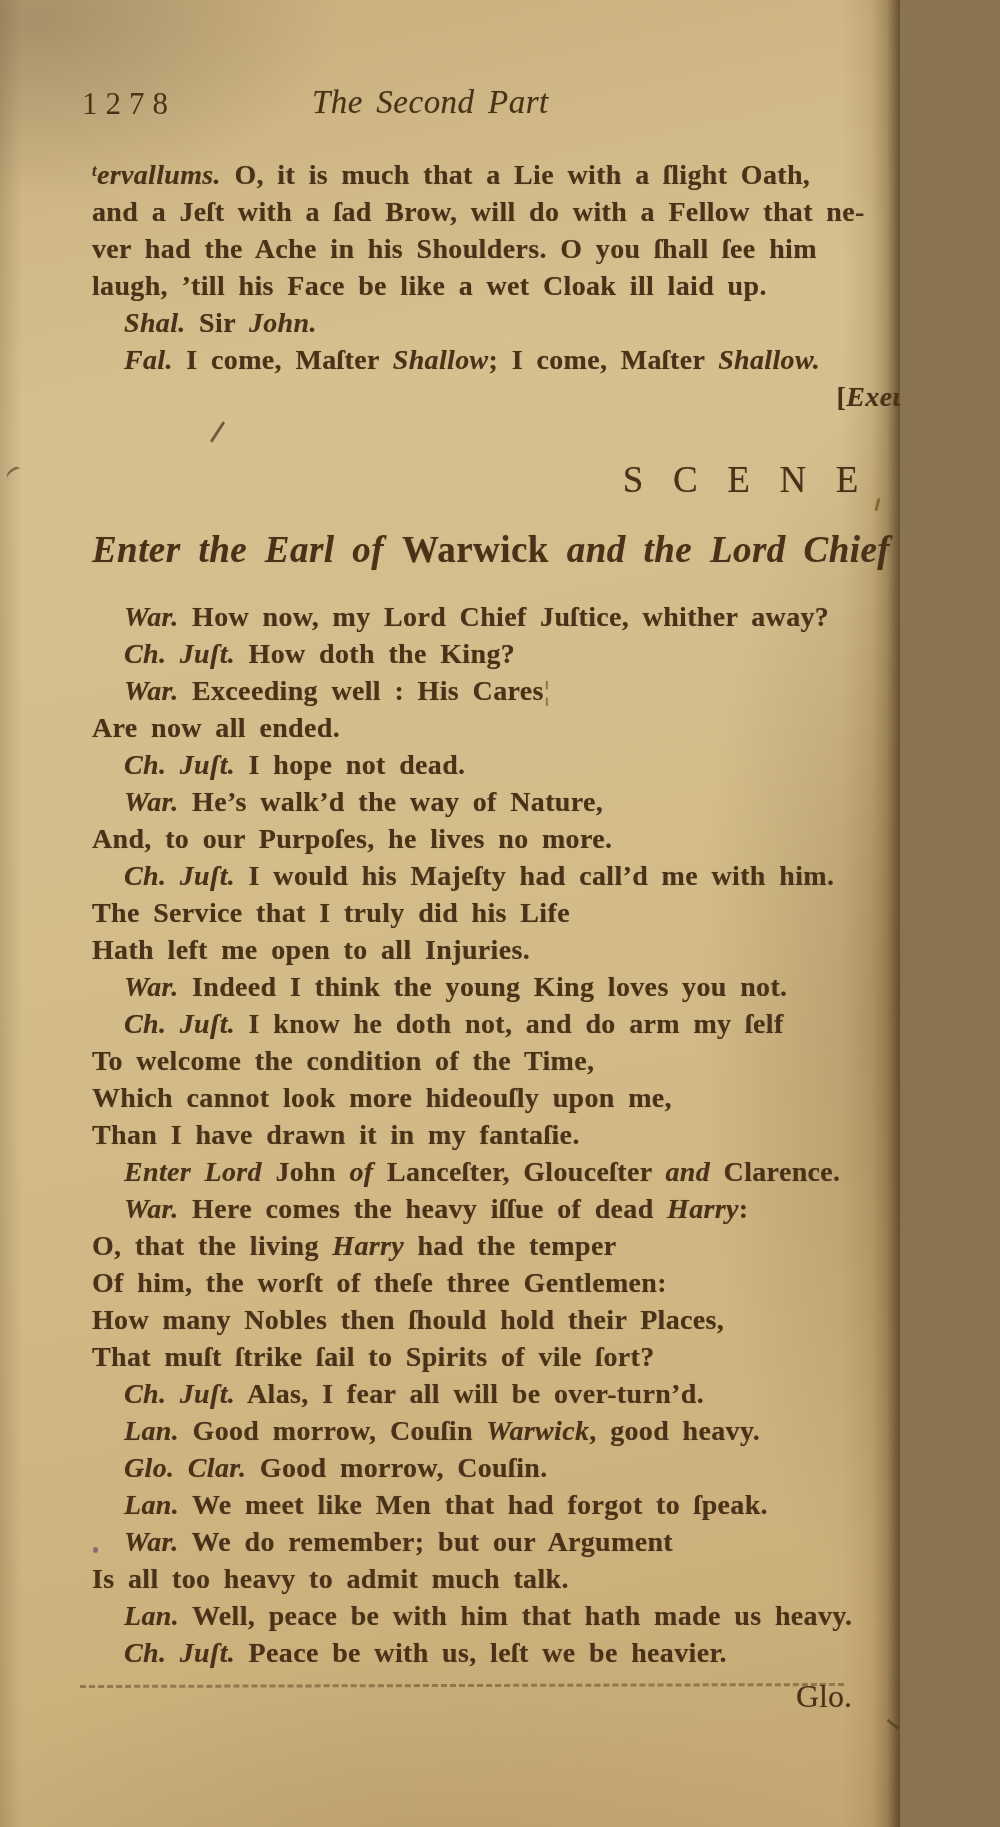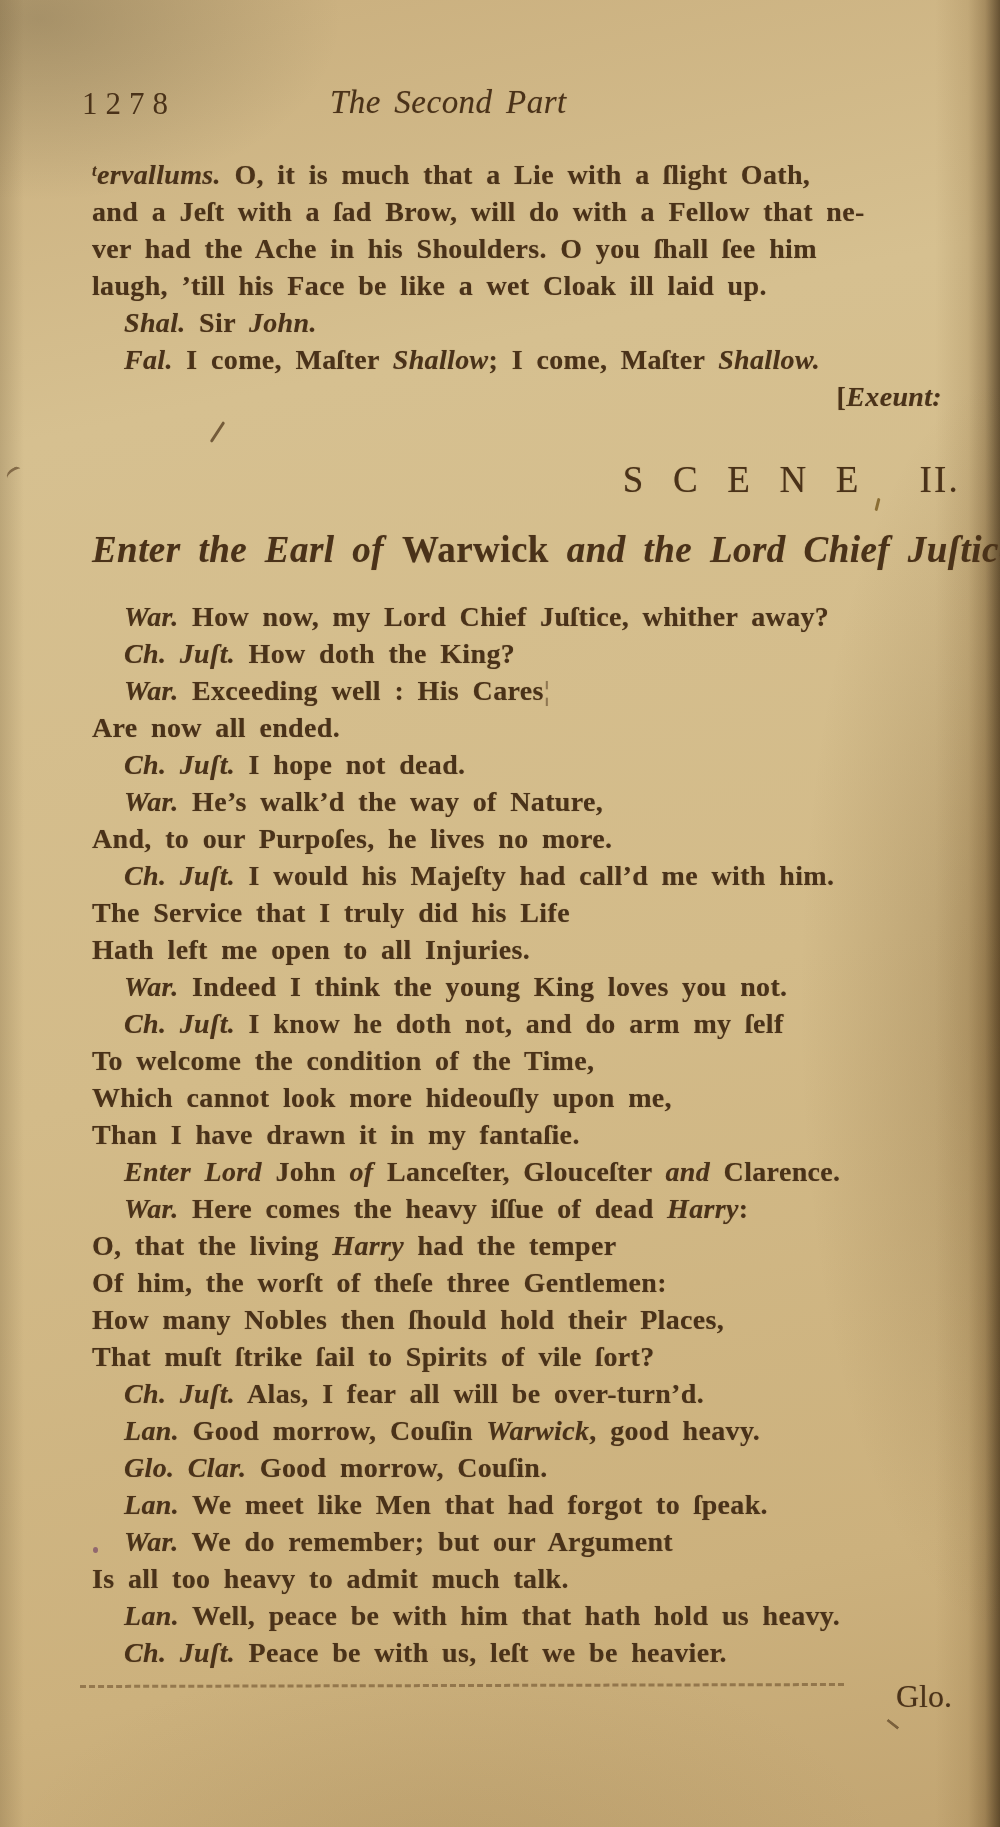--- a/index.html
+++ b/index.html
@@ -1,20 +1,20 @@
 <!DOCTYPE html>
 <html><head>
 <meta charset="utf-8">
 <title>The Second Part — p.1278</title>
 <style>
   * { margin:0; padding:0; box-sizing:border-box; }
   html,body { width:1000px; }
   body { background:#8a7350; }
   .page {
-    position:relative; width:1000px; height:1827px; overflow:hidden;
+    position:relative; width:900px; height:1827px; overflow:hidden;
     font-family:"Liberation Serif","DejaVu Serif",serif;
     color:#4a3219;
     background:
       radial-gradient(ellipse 430px 260px at 4% 1%, rgba(92,82,58,.32), transparent 70%),
       radial-gradient(ellipse 600px 320px at 45% 103%, rgba(125,98,55,.14), transparent 75%),
       radial-gradient(ellipse 300px 900px at 101% 55%, rgba(96,66,26,.28), transparent 70%),
       linear-gradient(to right, rgba(82,62,32,.20) 0, transparent 2.4%),
       linear-gradient(to left, rgba(46,28,7,.66) 0, rgba(98,70,32,.38) 1.5%, rgba(140,110,62,.20) 3.2%, transparent 6.5%),
       linear-gradient(168deg, #c9ae7d 0%, #d6c090 22%, #d3bb89 55%, #ccb17d 85%, #c2a572 100%);
   }
@@ -28,21 +28,21 @@
   .line { white-space:nowrap; }
   .it { font-style:italic; }
   .sup { font-size:.6em; vertical-align:.5em; }
   .faint { opacity:.5; }
   .ind { padding-left:32px; }
   .right { text-align:right; padding-right:12px; }
   .center { text-align:center; }
 
   .header { position:absolute; top:84px; left:78px; width:862px; height:44px; }
   .page-number { position:absolute; left:4px; top:2px; font-size:31px; letter-spacing:8px; }
-  .running-title { position:absolute; left:252px; top:0; font-style:italic; font-size:33px; word-spacing:.14em; letter-spacing:.015em; text-shadow:0 0 1px rgba(74,48,22,.4); }
+  .running-title { position:absolute; left:234px; top:0; font-style:italic; font-size:33px; word-spacing:.14em; letter-spacing:.015em; text-shadow:0 0 1px rgba(74,48,22,.4); }
 
   .opening { top:152px; }
 
   .scene-heading {
     position:absolute; top:458px; left:0; width:960px; text-align:right;
     font-size:37px; text-shadow:0 0 1px rgba(74,48,22,.42);
   }
   .scene-word1 { letter-spacing:.8em; }
   .scene-word2 { margin-left:.85em; letter-spacing:.06em; }
 
@@ -117,21 +117,21 @@
       <div class="line"><span class="">O, that the living </span><span class="it">Harry</span><span class=""> had the temper</span></div>
       <div class="line"><span class="">Of him, the worſt of theſe three Gentlemen:</span></div>
       <div class="line"><span class="">How many Nobles then ſhould hold their Places,</span></div>
       <div class="line"><span class="">That muſt ſtrike ſail to Spirits of vile ſort?</span></div>
       <div class="line ind"><span class="it">Ch. Juſt.</span><span class=""> Alas, I fear all will be over-turn’d.</span></div>
       <div class="line ind"><span class="it">Lan.</span><span class=""> Good morrow, Couſin </span><span class="it">Warwick</span><span class="">, good heavy.</span></div>
       <div class="line ind"><span class="it">Glo. Clar.</span><span class=""> Good morrow, Couſin.</span></div>
       <div class="line ind"><span class="it">Lan.</span><span class=""> We meet like Men that had forgot to ſpeak.</span></div>
       <div class="line ind"><span class="it">War.</span><span class=""> We do remember; but our Argument</span></div>
       <div class="line"><span class="">Is all too heavy to admit much talk.</span></div>
-      <div class="line ind"><span class="it">Lan.</span><span class=""> Well, peace be with him that hath hold us heavy.</span></div>
+      <div class="line ind"><span class="it">Lan.</span><span class=""> Well, peace be with him that hath made us heavy.</span></div>
       <div class="line ind"><span class="it">Ch. Juſt.</span><span class=""> Peace be with us, leſt we be heavier.</span></div>
     </div>
 
   <div class="dashed-underline"></div>
 
   <div class="catchword">Glo.</div>
 
   <div class="mark mark-slash"></div>
   <div class="mark-curl-left mark" style="background:none;"></div>
   <div class="mark-tick-br mark" style="background:none;"></div>

